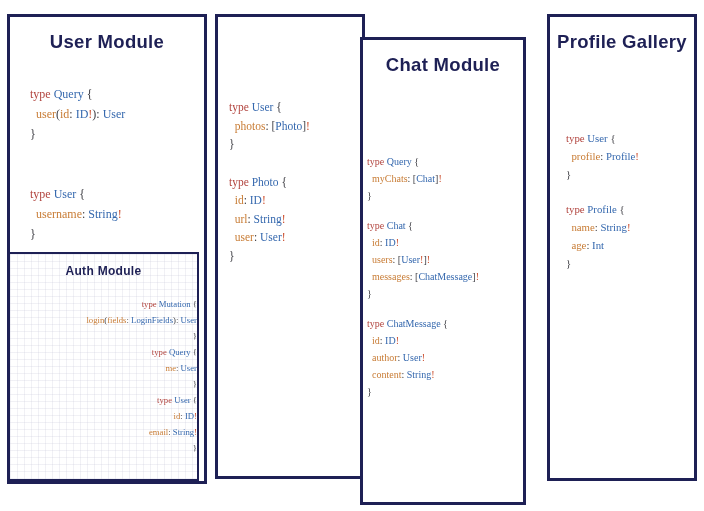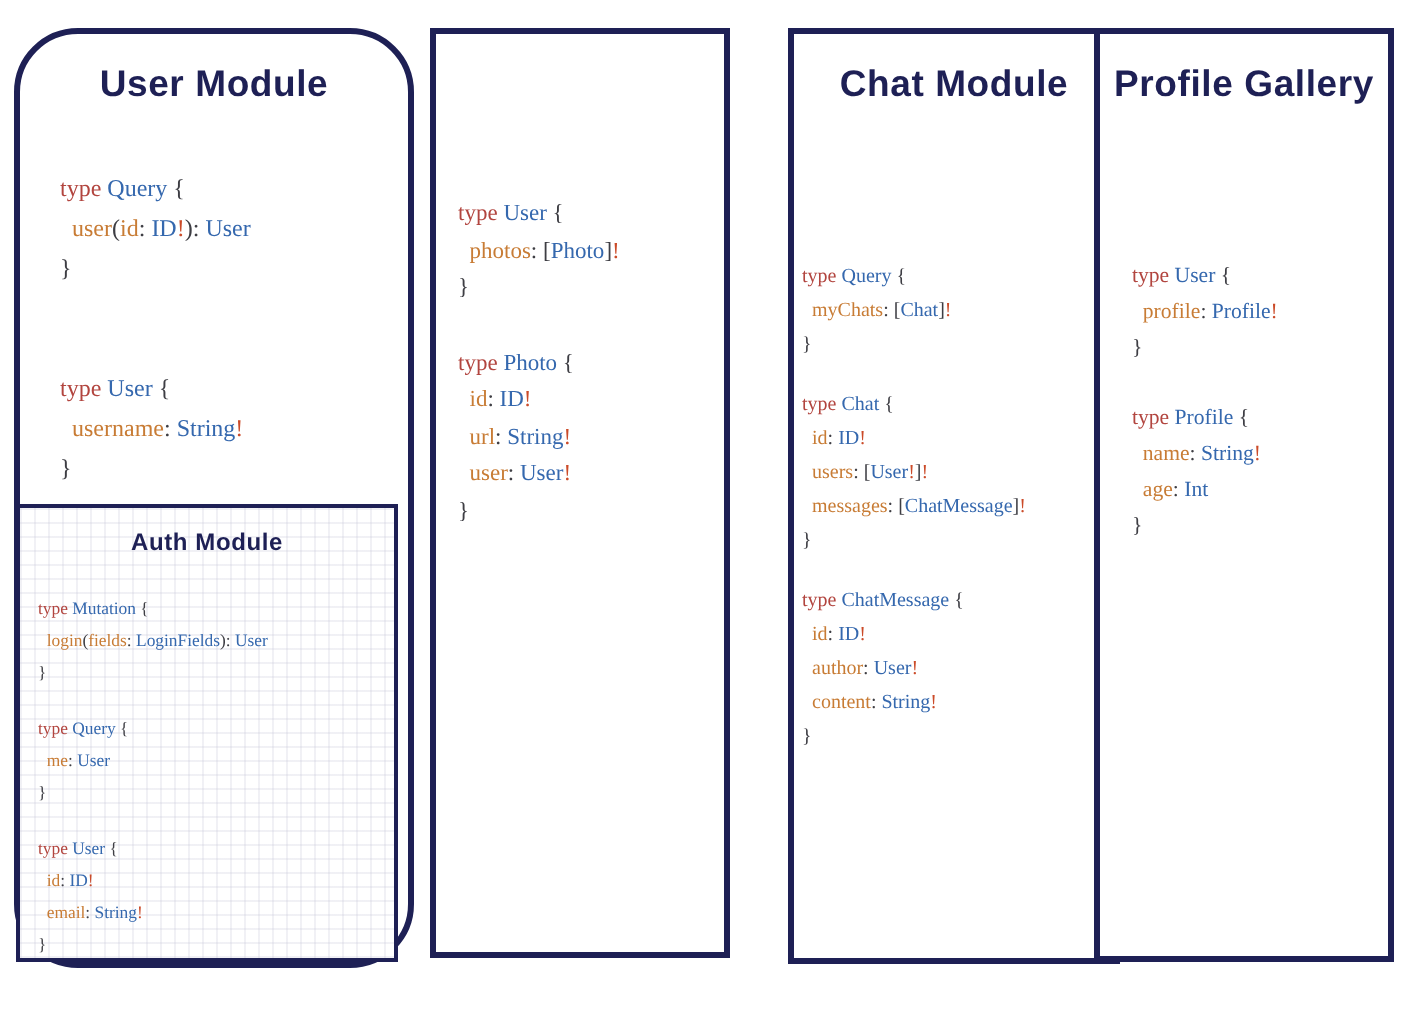--- a/index.html
+++ b/index.html
@@ -8,23 +8,23 @@
   }
   html,body{margin:0;padding:0;background:var(--bg);}
   .board{
     position:relative;width:704px;height:511px;background:var(--bg);
     font-family:"Liberation Sans",sans-serif;overflow:hidden;
   }
   .panel{
     position:absolute;top:14px;background:var(--bg);
     border:3px solid var(--navy);box-sizing:border-box;
   }
-  .panel-0{left:7px;width:200px;height:470px;border-radius:32px;}
+  .panel-0{left:7px;width:200px;height:470px;}
   .panel-1{left:215px;width:150px;height:465px;}
-  .panel-2{left:394px;width:166px;height:468px;}
+  .panel-2{left:360px;width:166px;height:468px;margin-top:23px;}
   .panel-3{left:547px;width:150px;height:467px;}
   .panel-title{
     text-align:center;font-weight:bold;color:var(--navy);
     font-size:18.5px;letter-spacing:.3px;padding-top:14px;line-height:22px;
   }
   .code{font-family:Liberation Serif, serif;white-space:pre;color:var(--punct);}
   .panel-0 > .code{margin:31px 0 0 20px;font-size:12px;line-height:20px;}
   .panel-0 > .code .block{margin-bottom:40px;}
   .panel-1 > .code{margin:81px 0 0 11px;font-size:11.5px;line-height:18.5px;}
   .panel-1 > .code .block{margin-bottom:19px;}
@@ -35,21 +35,21 @@
   .subpanel{
     position:absolute;left:8px;top:252px;width:191px;height:229px;
     border:2px solid var(--navy);box-sizing:border-box;z-index:2;
     background-color:var(--bg);
     background-image:
       repeating-linear-gradient(0deg, rgba(190,190,210,.22) 0 1px, transparent 1px 7px),
       repeating-linear-gradient(90deg, rgba(190,190,210,.22) 0 1px, transparent 1px 7px);
   }
   .subpanel .panel-title{font-size:12px;padding-top:8px;line-height:18px;}
   .subpanel .code{margin:16px 0 0 9px;font-size:8.7px;line-height:16px;}
-  .subpanel .code .block{margin-bottom:12px;}
+  .subpanel .code .block{margin-bottom:0;text-align:right;}
   .kw{color:var(--kw);}
   .typ{color:var(--typ);}
   .field{color:var(--field);}
   .bang{color:var(--bang);}
   .punct{color:var(--punct);}
 </style>
 </head>
 <body>
 
 <div class="board">

